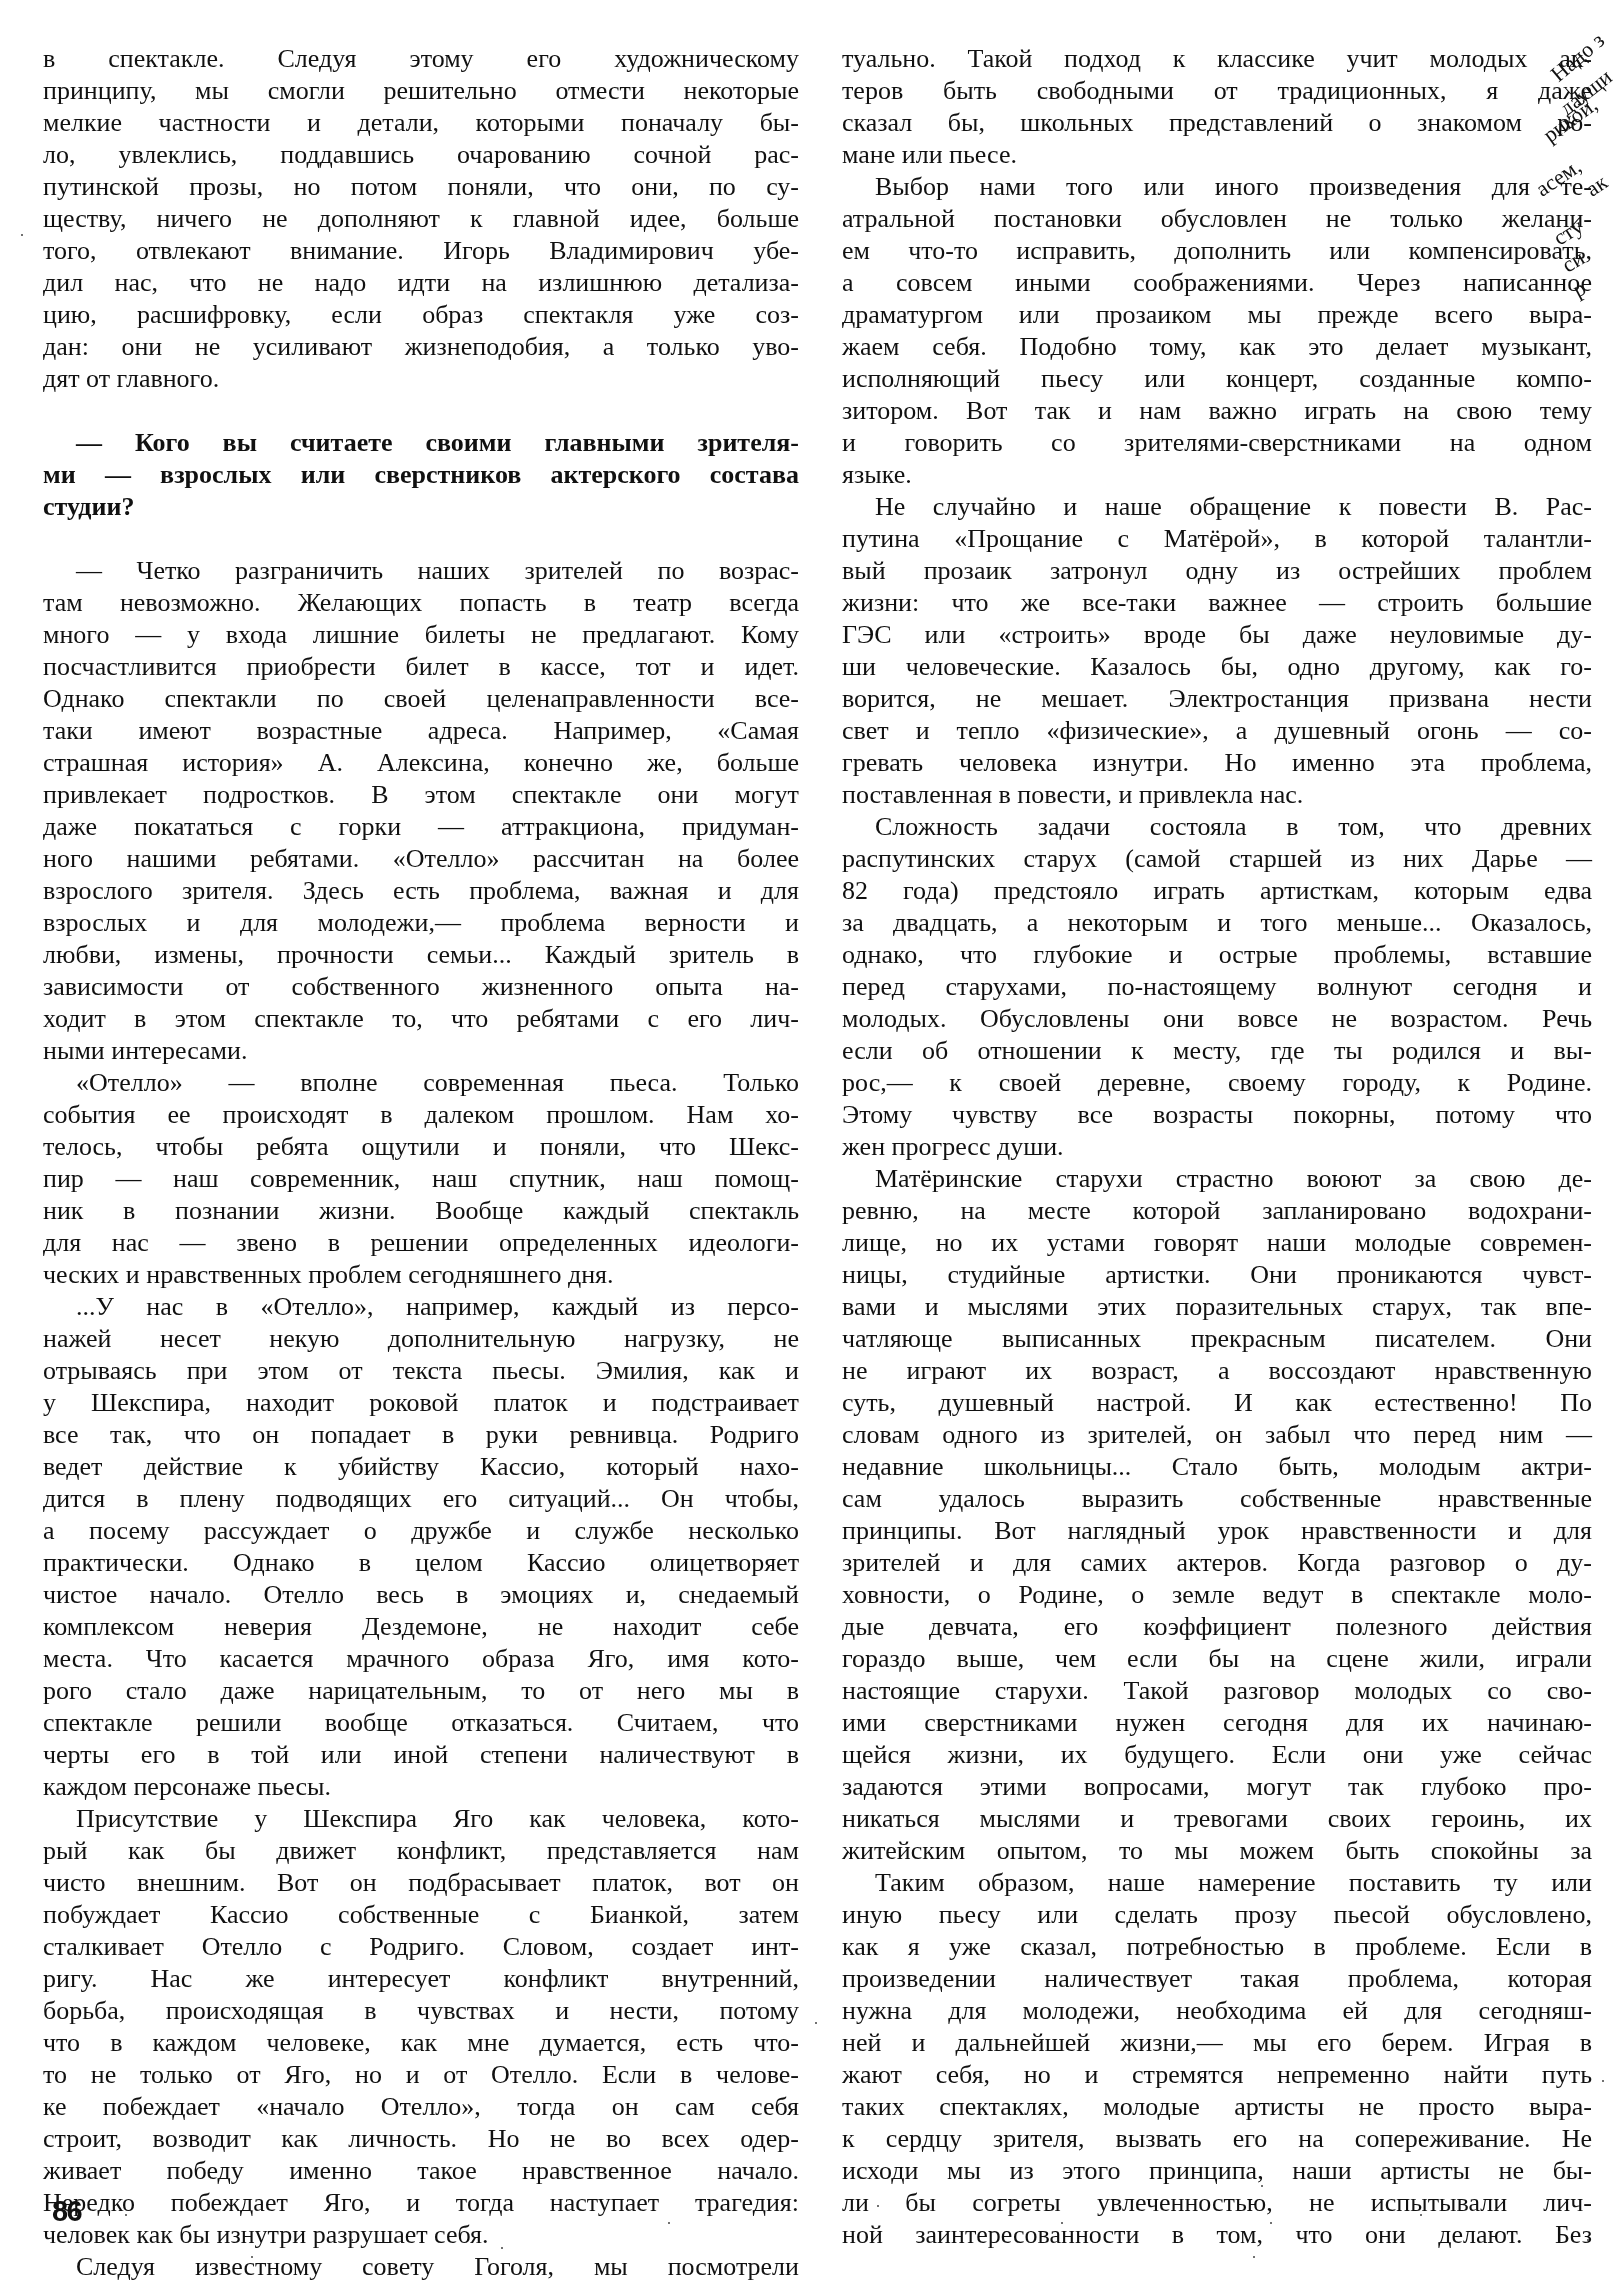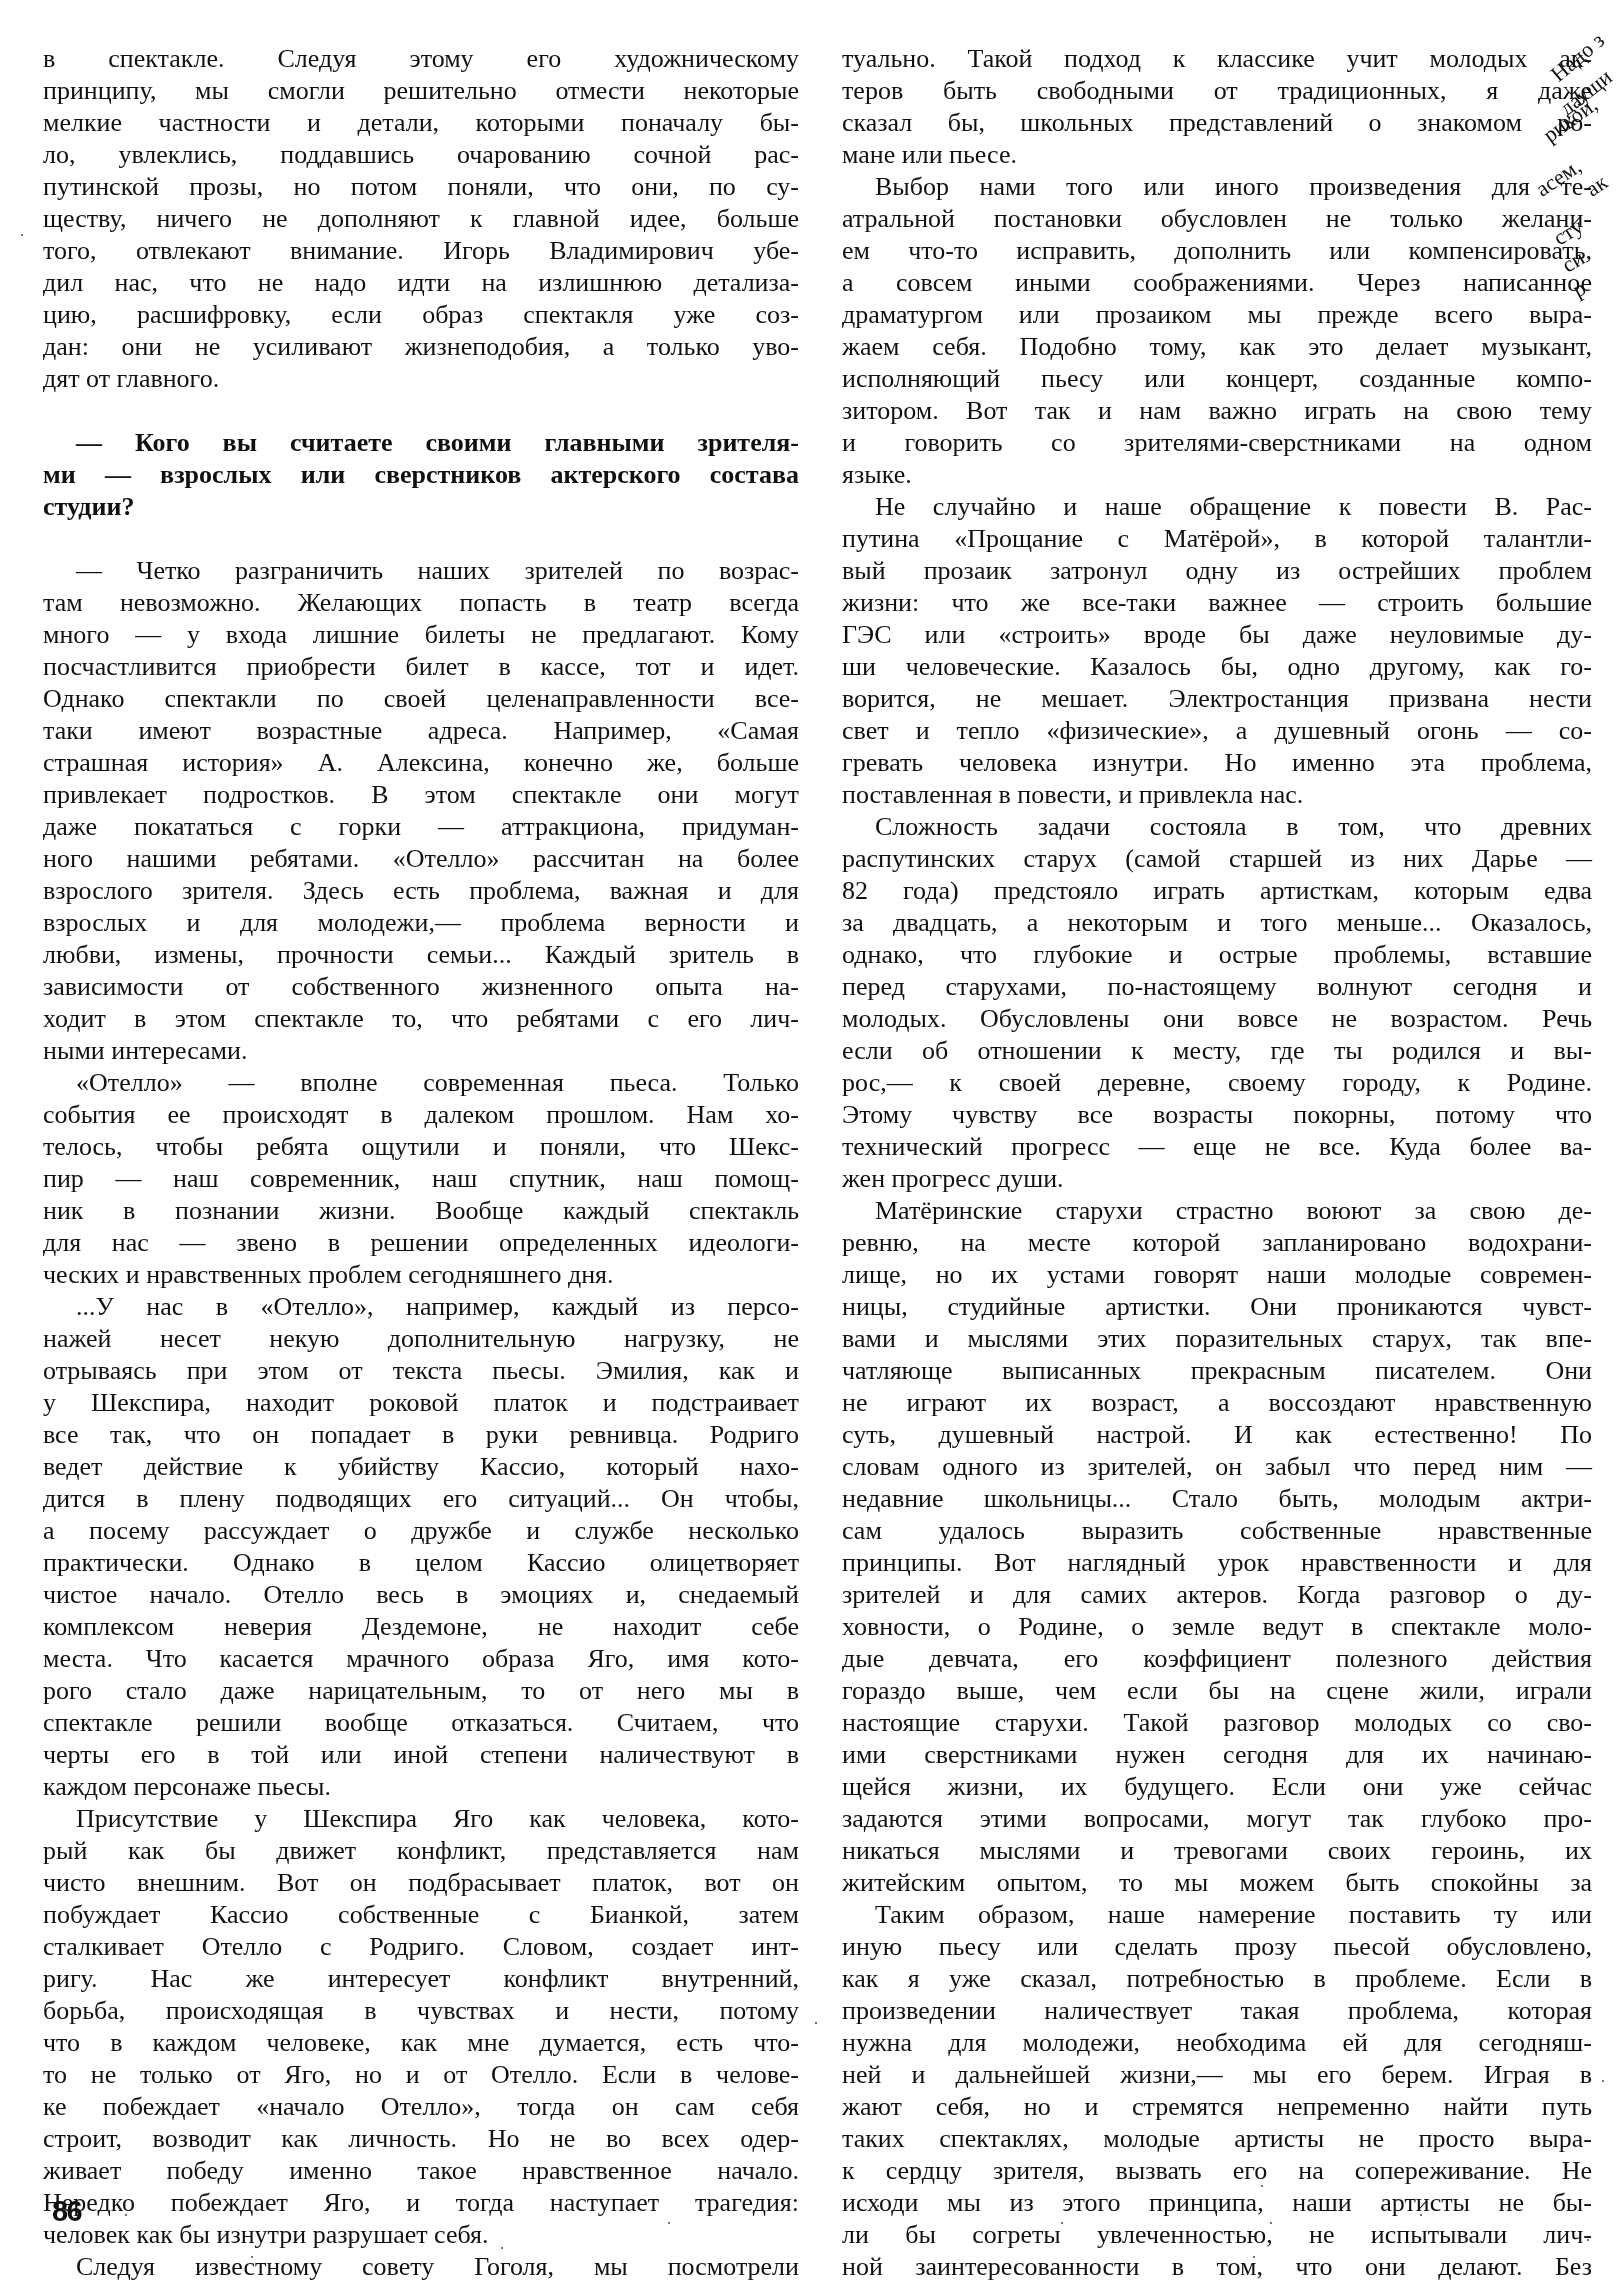--- a/index.html
+++ b/index.html
@@ -160,21 +160,20 @@
         <span class="line indent">Сложность задачи состояла в том, что древних</span>
         <span class="line">распутинских старух (самой старшей из них Дарье —</span>
         <span class="line">82 года) предстояло играть артисткам, которым едва</span>
         <span class="line">за двадцать, а некоторым и того меньше... Оказалось,</span>
         <span class="line">однако, что глубокие и острые проблемы, вставшие</span>
         <span class="line">перед старухами, по-настоящему волнуют сегодня и</span>
         <span class="line">молодых. Обусловлены они вовсе не возрастом. Речь</span>
         <span class="line">если об отношении к месту, где ты родился и вы-</span>
         <span class="line">рос,— к своей деревне, своему городу, к Родине.</span>
         <span class="line">Этому чувству все возрасты покорны, потому что</span>
-        <span class="line">технический прогресс — еще не все. Куда более ва-</span>
         <span class="line last">жен прогресс души.</span>
       </div>
       <div>
         <span class="line indent">Матёринские старухи страстно воюют за свою де-</span>
         <span class="line">ревню, на месте которой запланировано водохрани-</span>
         <span class="line">лище, но их устами говорят наши молодые современ-</span>
         <span class="line">ницы, студийные артистки. Они проникаются чувст-</span>
         <span class="line">вами и мыслями этих поразительных старух, так впе-</span>
         <span class="line">чатляюще выписанных прекрасным писателем. Они</span>
         <span class="line">не играют их возраст, а воссоздают нравственную</span>

